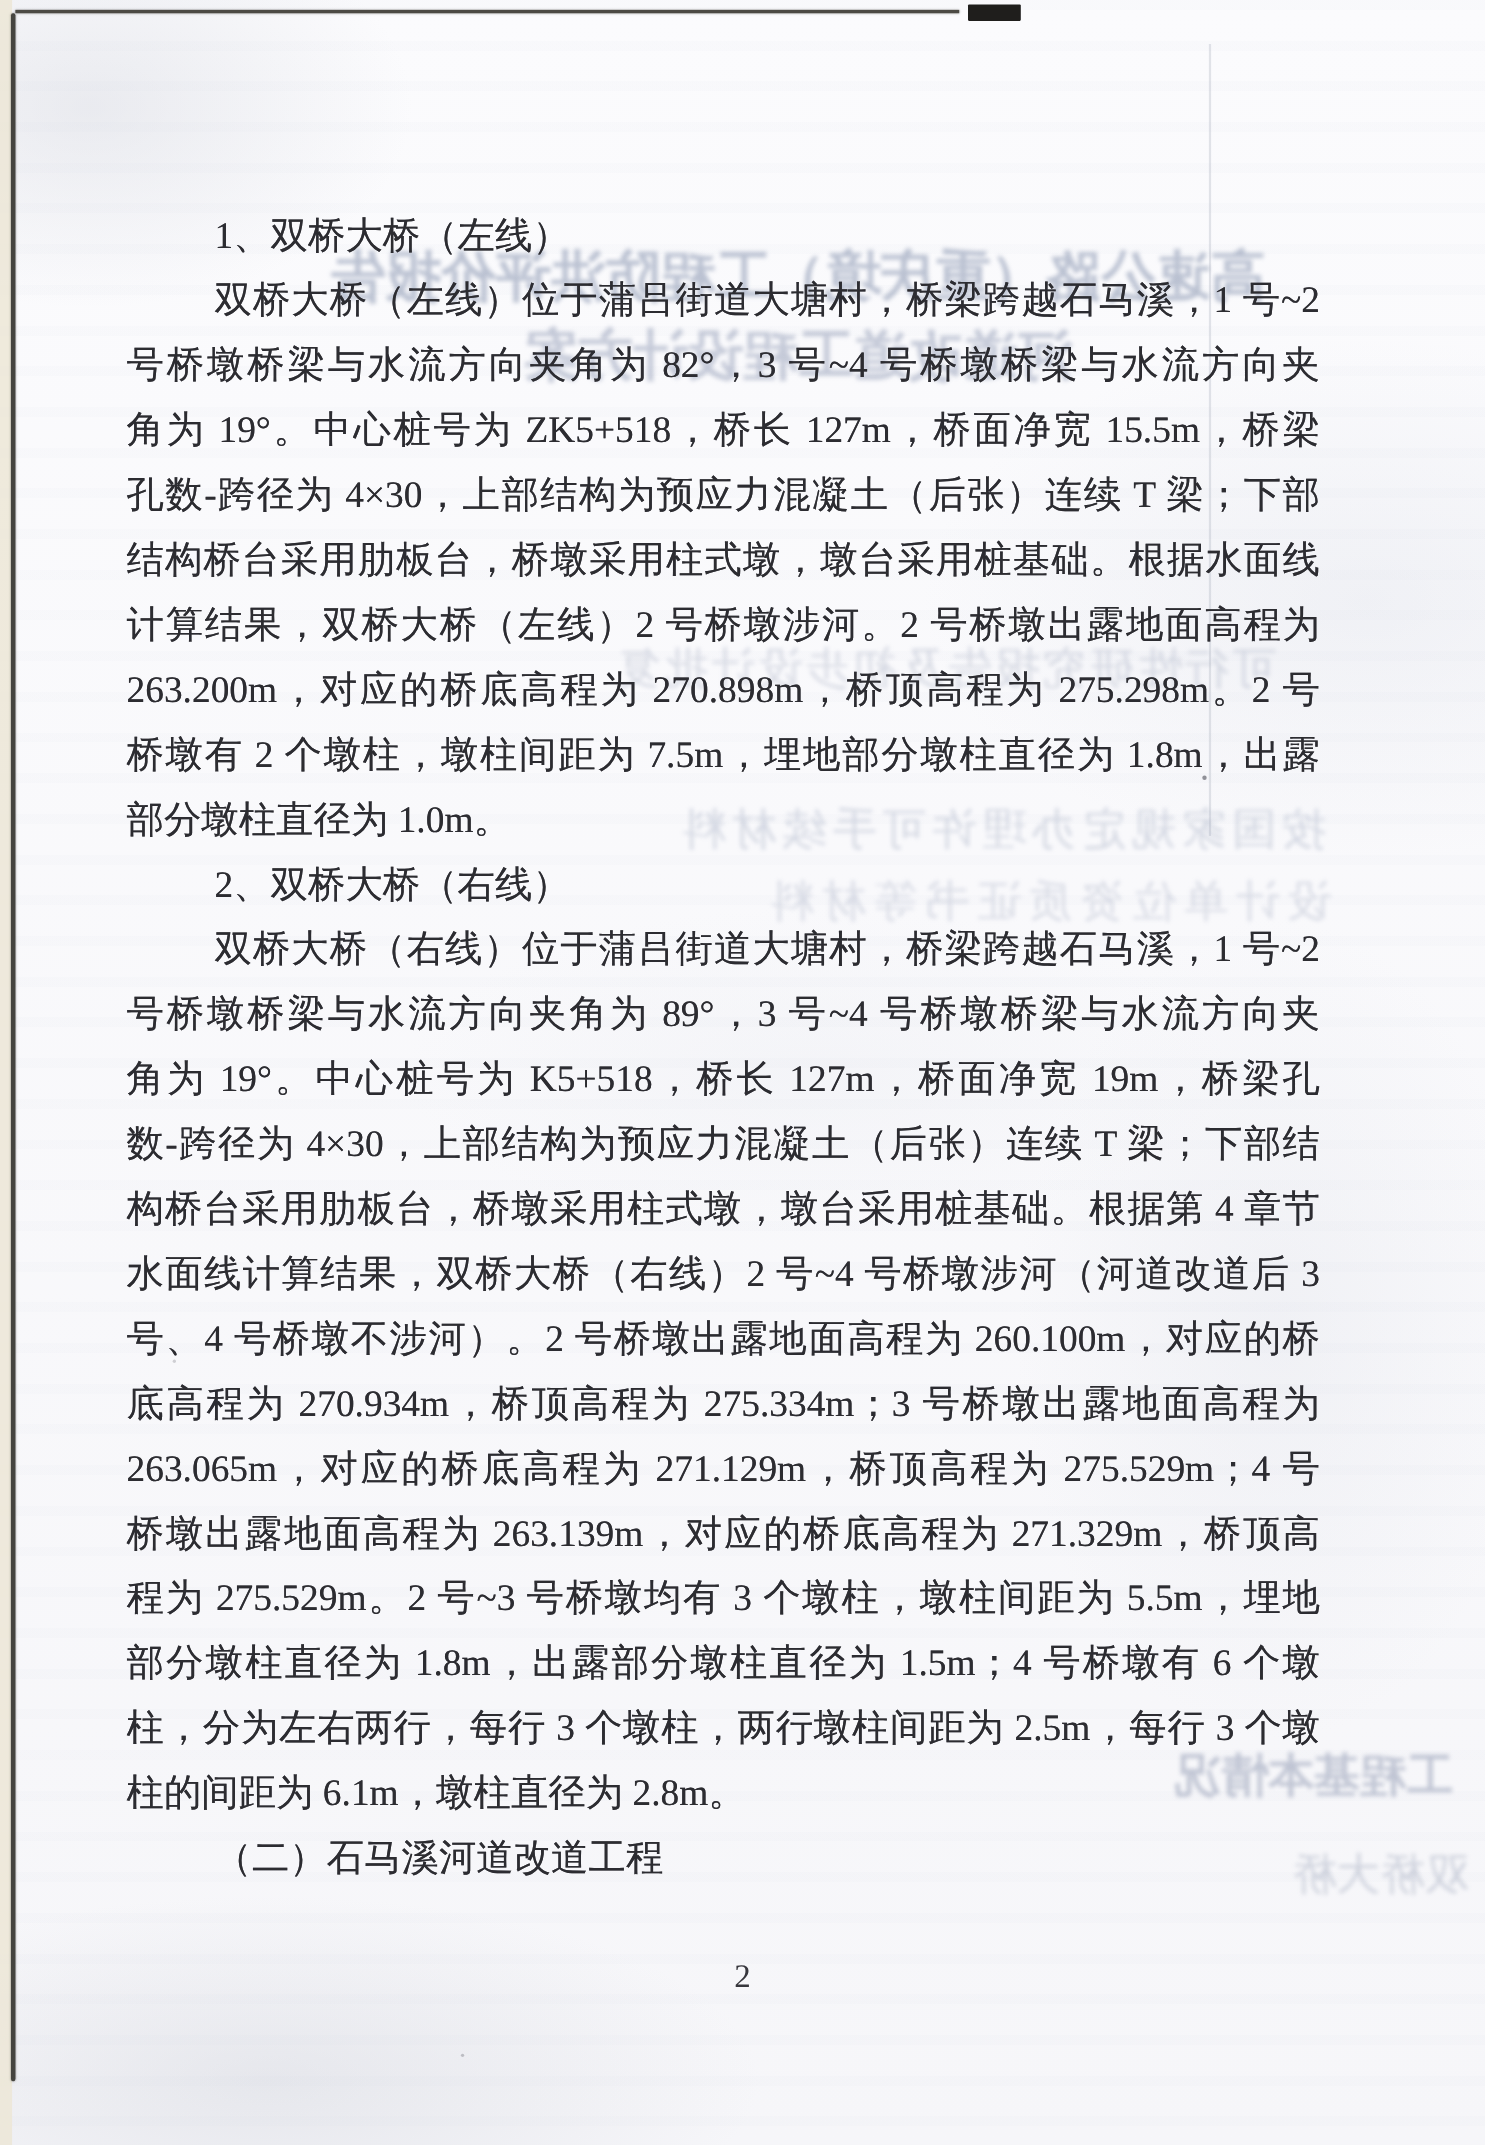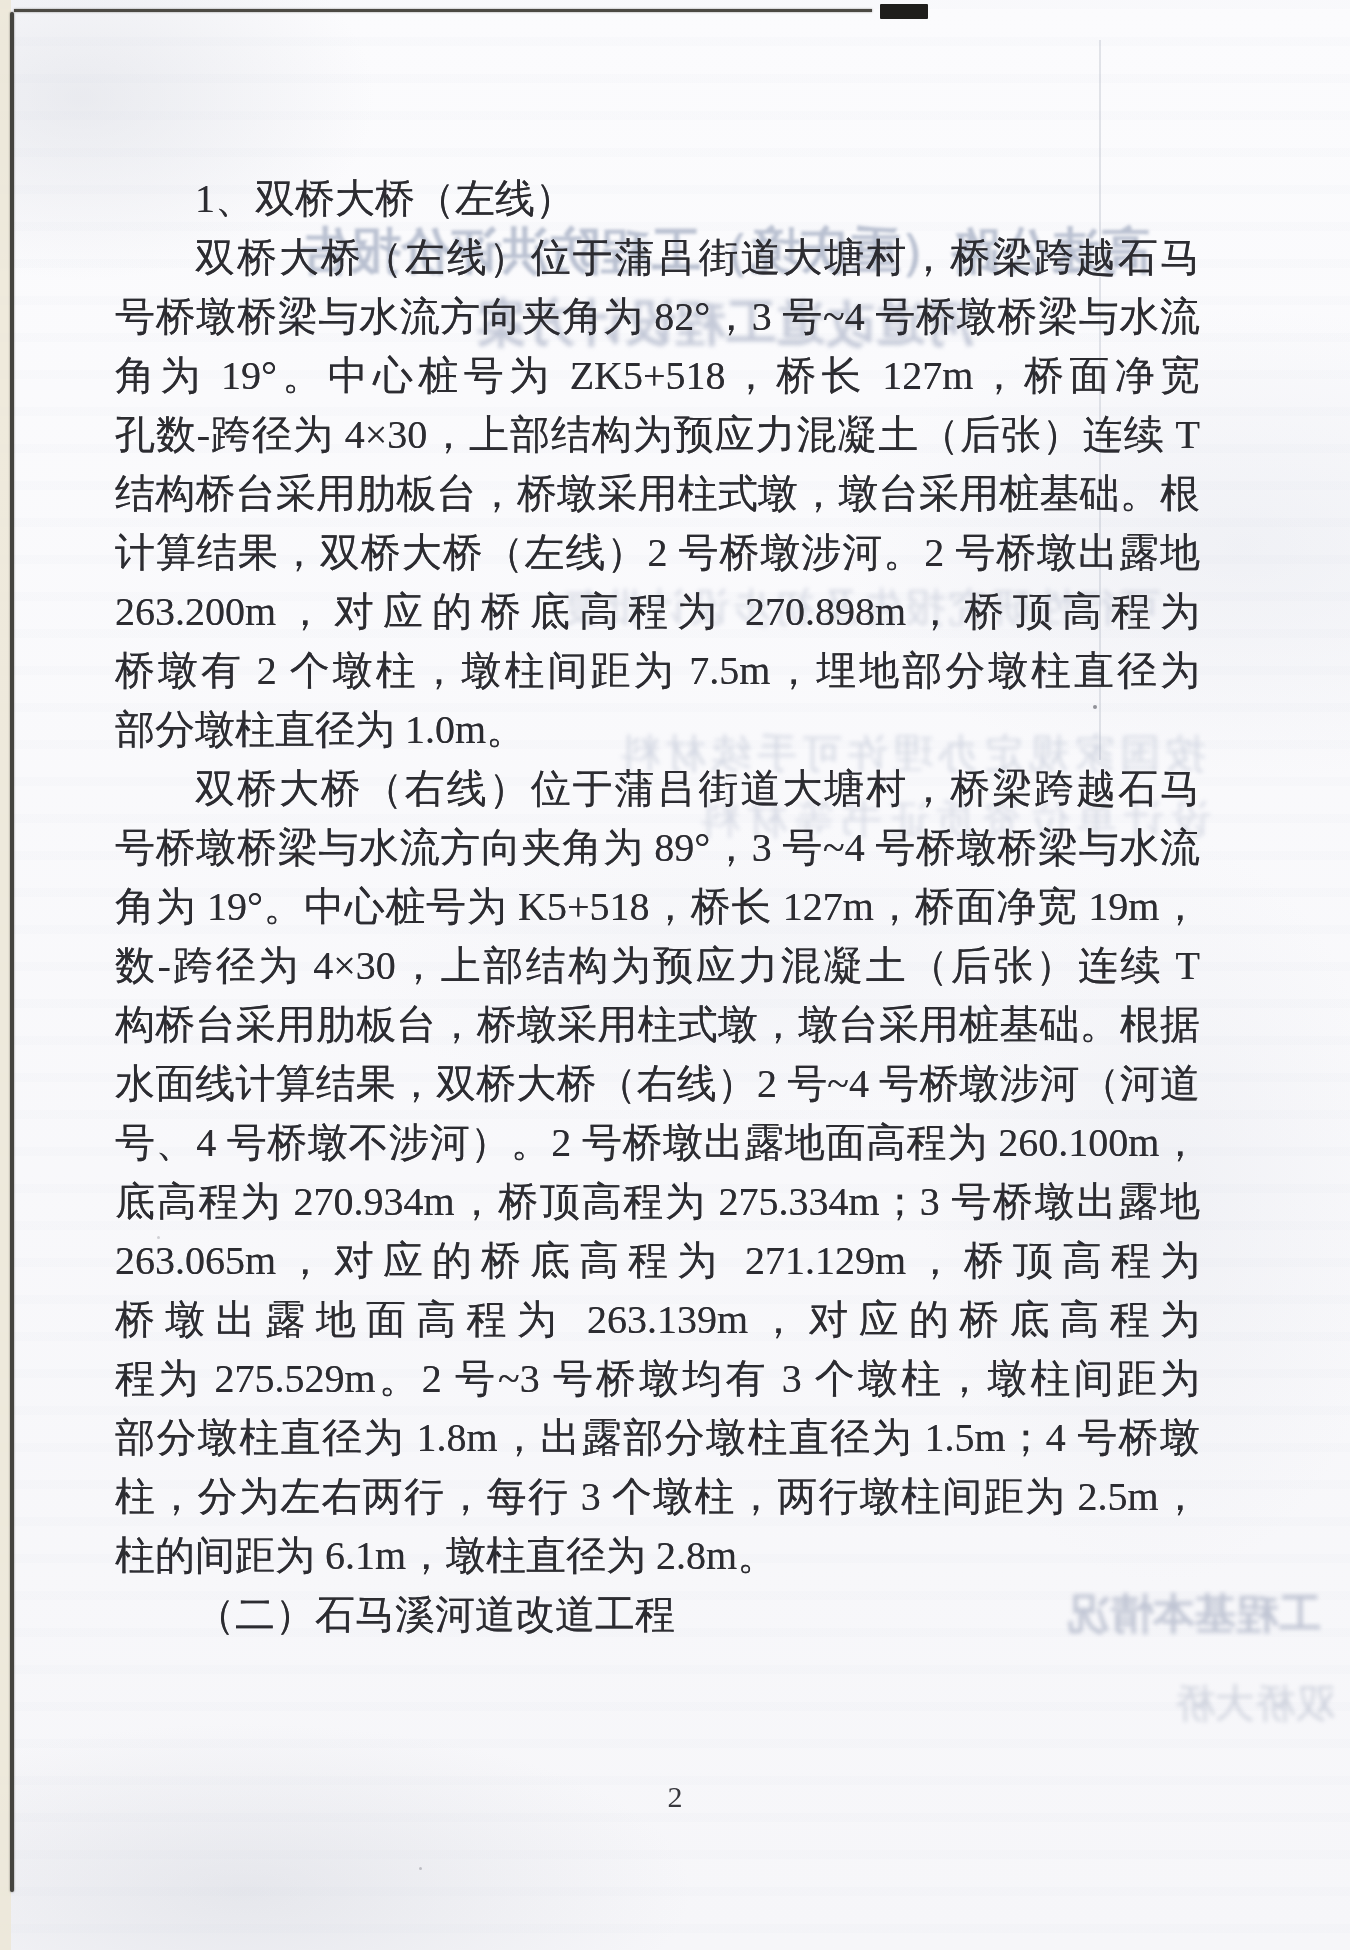--- a/index.html
+++ b/index.html
@@ -29,22 +29,22 @@
   .edge-top-line{position:absolute;left:14px;top:9px;width:858px;height:3px;background:#4c4a44;box-shadow:0 0 2px rgba(60,58,52,.6);}
   .edge-top-dash{position:absolute;left:880px;top:4px;width:48px;height:15px;background:#1f1e1c;border-radius:1px;}
   .fold-line{position:absolute;left:1099px;top:40px;width:2px;height:720px;background:rgba(158,164,180,.28);}
   .speck{position:absolute;background:rgba(62,62,72,.55);border-radius:50%;}
   .speck.s1{left:1093px;top:705px;width:4px;height:4px;}
   .speck.s2{left:419px;top:1867px;width:3px;height:3px;opacity:.5;}
   .speck.s3{left:157px;top:1236px;width:3px;height:3px;opacity:.4;}
 
   
   .textblock{
-    position:absolute;left:115px;top:169px;width:1085px;
-    font-size:40px;color:#2c2c31;
+    position:absolute;left:115px;top:185px;width:1085px;
+    font-size:34px;color:#2c2c31;
     text-shadow:0 0 .6px rgba(42,42,48,.75);
   }
   .tl{height:59px;line-height:59px;white-space:nowrap;}
   .tl.j{white-space:normal;text-align:justify;text-align-last:justify;text-justify:inter-character;overflow:hidden;}
   .tl.first{padding-left:80px;}
   .tl.heading{padding-left:80px;}
   .tl.last{text-align:left;}
 
   
   .pagenum{position:absolute;left:0;top:1780px;width:1350px;text-align:center;font-size:30px;color:#37373d;}
@@ -89,20 +89,21 @@
   <div class="tl heading">1、双桥大桥（左线）</div>
   <div class="tl j first">双桥大桥（左线）位于蒲吕街道大塘村，桥梁跨越石马溪，1 号~2</div>
   <div class="tl j">号桥墩桥梁与水流方向夹角为 82°，3 号~4 号桥墩桥梁与水流方向夹</div>
   <div class="tl j">角为 19°。中心桩号为 ZK5+518，桥长 127m，桥面净宽 15.5m，桥梁</div>
   <div class="tl j">孔数-跨径为 4×30，上部结构为预应力混凝土（后张）连续 T 梁；下部</div>
   <div class="tl j">结构桥台采用肋板台，桥墩采用柱式墩，墩台采用桩基础。根据水面线</div>
   <div class="tl j">计算结果，双桥大桥（左线）2 号桥墩涉河。2 号桥墩出露地面高程为</div>
   <div class="tl j">263.200m，对应的桥底高程为 270.898m，桥顶高程为 275.298m。2 号</div>
   <div class="tl j">桥墩有 2 个墩柱，墩柱间距为 7.5m，埋地部分墩柱直径为 1.8m，出露</div>
   <div class="tl last">部分墩柱直径为 1.0m。</div>
+  <div class="tl heading">2、双桥大桥（右线）</div>
   <div class="tl j first">双桥大桥（右线）位于蒲吕街道大塘村，桥梁跨越石马溪，1 号~2</div>
   <div class="tl j">号桥墩桥梁与水流方向夹角为 89°，3 号~4 号桥墩桥梁与水流方向夹</div>
   <div class="tl j">角为 19°。中心桩号为 K5+518，桥长 127m，桥面净宽 19m，桥梁孔</div>
   <div class="tl j">数-跨径为 4×30，上部结构为预应力混凝土（后张）连续 T 梁；下部结</div>
   <div class="tl j">构桥台采用肋板台，桥墩采用柱式墩，墩台采用桩基础。根据第 4 章节</div>
   <div class="tl j">水面线计算结果，双桥大桥（右线）2 号~4 号桥墩涉河（河道改道后 3</div>
   <div class="tl j">号、4 号桥墩不涉河）。2 号桥墩出露地面高程为 260.100m，对应的桥</div>
   <div class="tl j">底高程为 270.934m，桥顶高程为 275.334m；3 号桥墩出露地面高程为</div>
   <div class="tl j">263.065m，对应的桥底高程为 271.129m，桥顶高程为 275.529m；4 号</div>
   <div class="tl j">桥墩出露地面高程为 263.139m，对应的桥底高程为 271.329m，桥顶高</div>

